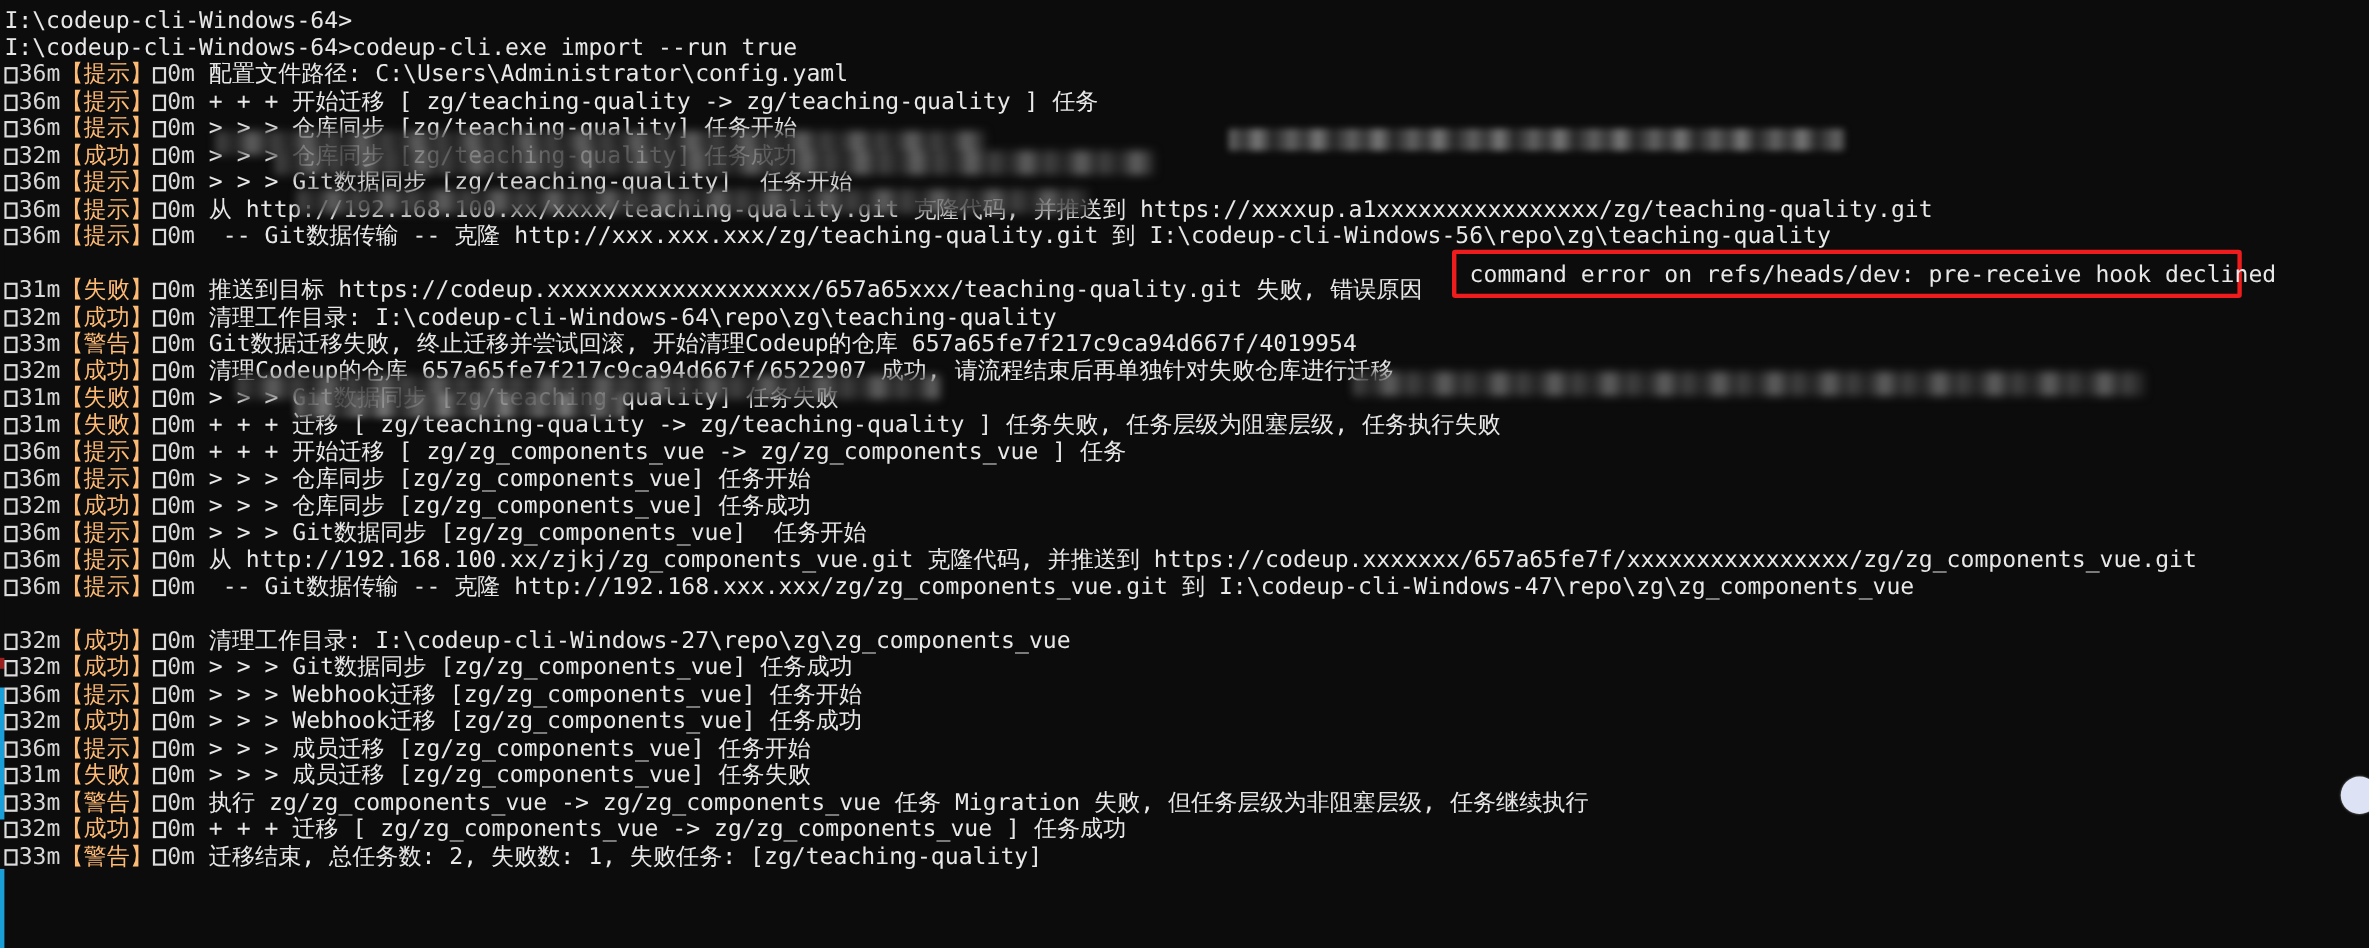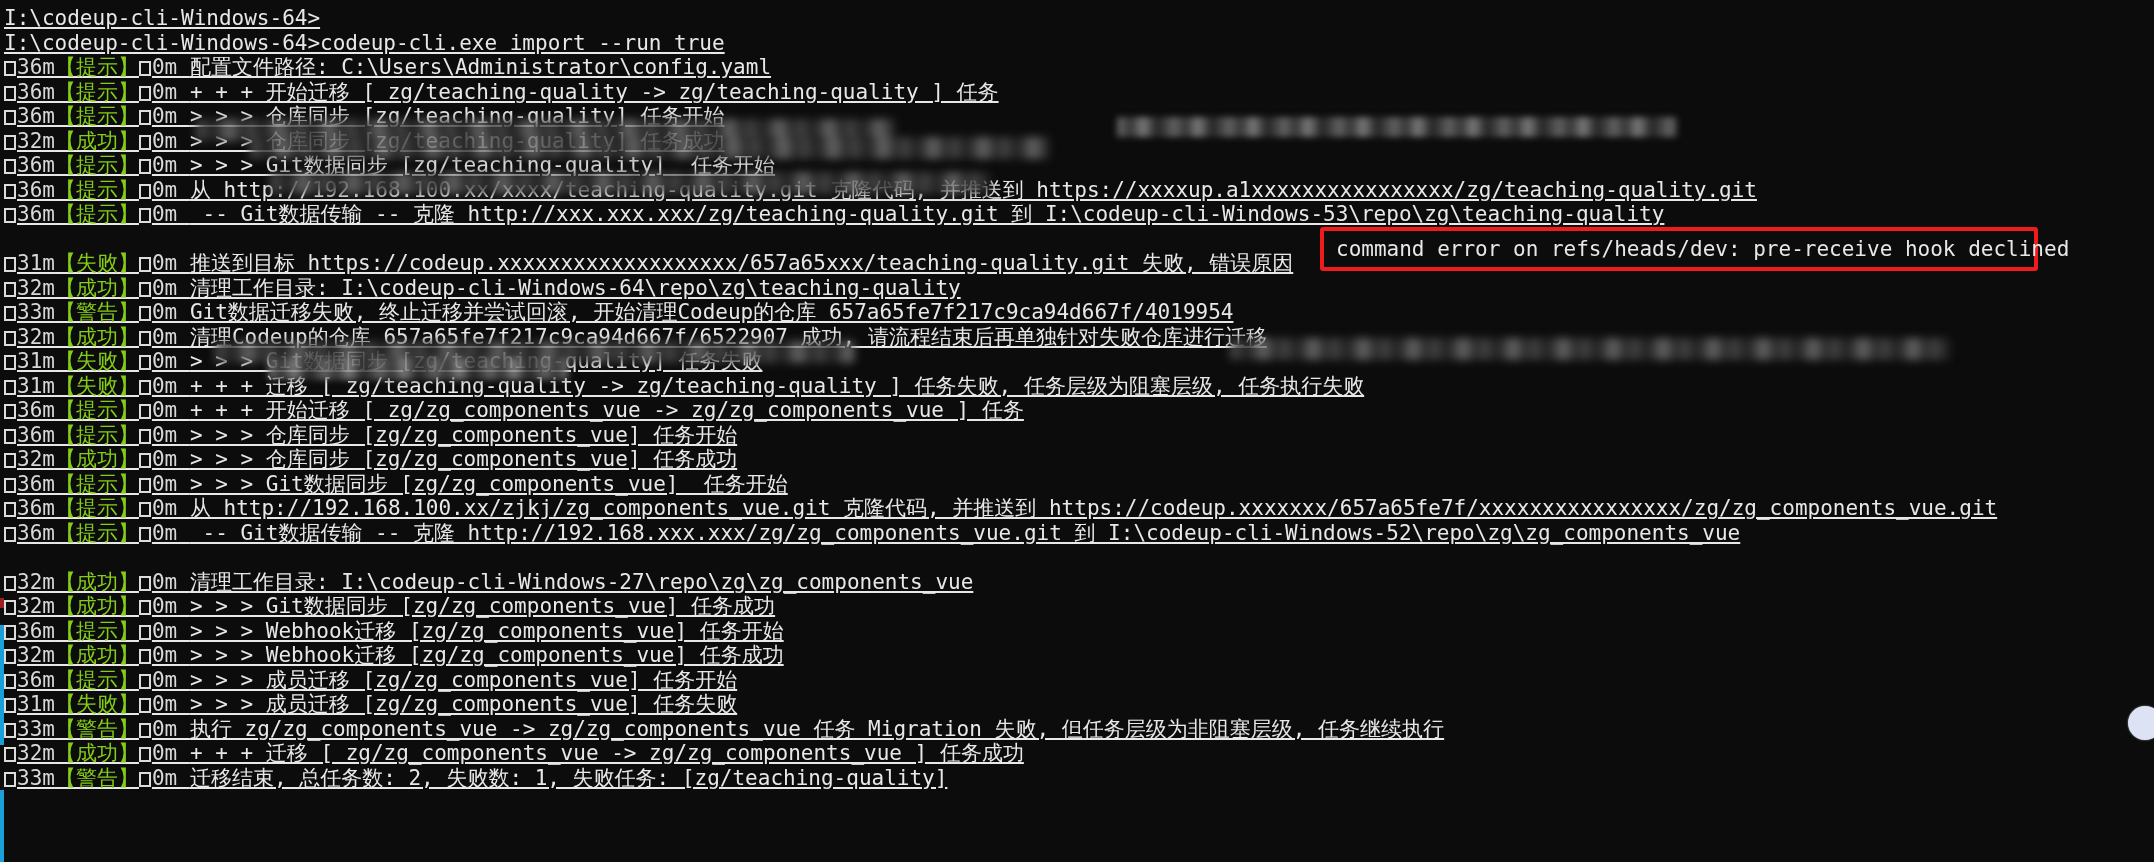--- a/index.html
+++ b/index.html
@@ -39,38 +39,37 @@
   }
 
   .line {
     height: 24.5px;
     line-height: 24.5px;
     white-space: pre;
     font-size: 21px;
     color: #e8e8e8;
     letter-spacing: 0px;
     position: relative;
-    text-decoration: underline;
   }
   .line.blank { color: transparent; }
 
   
   .esc {
     color: #d8d8d8;
   }
   .esc .box {
     display: inline-block;
     width: 12px;
     height: 15px;
     border: 2px solid #dcdcdc;
     box-sizing: border-box;
     vertical-align: -2px;
     margin-right: 1px;
   }
-  .tag { color: #84cc16; }
+  .tag { color: #fdba74; }
 
   
   .redact {
     position: absolute;
     pointer-events: none;
     background:
       repeating-linear-gradient(90deg,
         rgba(120,120,120,0.85) 0px,
         rgba(60,60,60,0.85) 14px,
         rgba(150,150,150,0.8) 26px,
@@ -131,34 +130,34 @@
 
   <div id="lines-container">
       <div class="line"><span>I:\codeup-cli-Windows-64&gt;</span></div>
       <div class="line"><span>I:\codeup-cli-Windows-64&gt;codeup-cli.exe import --run true</span></div>
       <div class="line"><span class="esc"><span class="box"></span>36m<span class="tag">【提示】</span><span class="box"></span>0m </span><span>配置文件路径: C:\Users\Administrator\config.yaml</span></div>
       <div class="line"><span class="esc"><span class="box"></span>36m<span class="tag">【提示】</span><span class="box"></span>0m </span><span>+ + + 开始迁移 [ zg/teaching-quality -&gt; zg/teaching-quality ] 任务</span></div>
       <div class="line"><span class="esc"><span class="box"></span>36m<span class="tag">【提示】</span><span class="box"></span>0m </span><span>&gt; &gt; &gt; 仓库同步 [zg/teaching-quality] 任务开始</span></div>
       <div class="line"><span class="esc"><span class="box"></span>32m<span class="tag">【成功】</span><span class="box"></span>0m </span><span>&gt; &gt; &gt; 仓库同步 [zg/teaching-quality] 任务成功</span></div>
       <div class="line"><span class="esc"><span class="box"></span>36m<span class="tag">【提示】</span><span class="box"></span>0m </span><span>&gt; &gt; &gt; Git数据同步 [zg/teaching-quality]  任务开始</span></div>
       <div class="line"><span class="esc"><span class="box"></span>36m<span class="tag">【提示】</span><span class="box"></span>0m </span><span>从 http://192.168.100.xx/xxxx/teaching-quality.git 克隆代码, 并推送到 https://xxxxup.a1xxxxxxxxxxxxxxxx/zg/teaching-quality.git</span></div>
-      <div class="line"><span class="esc"><span class="box"></span>36m<span class="tag">【提示】</span><span class="box"></span>0m </span><span> -- Git数据传输 -- 克隆 http://xxx.xxx.xxx/zg/teaching-quality.git 到 I:\codeup-cli-Windows-53\repo\zg\teaching-quality</span></div>
+      <div class="line"><span class="esc"><span class="box"></span>36m<span class="tag">【提示】</span><span class="box"></span>0m </span><span> -- Git数据传输 -- 克隆 http://xxx.xxx.xxx/zg/teaching-quality.git 到 I:\codeup-cli-Windows-56\repo\zg\teaching-quality</span></div>
       <div class="line blank"><span></span></div>
       <div class="line"><span class="esc"><span class="box"></span>31m<span class="tag">【失败】</span><span class="box"></span>0m </span><span>推送到目标 https://codeup.xxxxxxxxxxxxxxxxxxx/657a65xxx/teaching-quality.git 失败, 错误原因</span></div>
       <div class="line"><span class="esc"><span class="box"></span>32m<span class="tag">【成功】</span><span class="box"></span>0m </span><span>清理工作目录: I:\codeup-cli-Windows-64\repo\zg\teaching-quality</span></div>
       <div class="line"><span class="esc"><span class="box"></span>33m<span class="tag">【警告】</span><span class="box"></span>0m </span><span>Git数据迁移失败, 终止迁移并尝试回滚, 开始清理Codeup的仓库 657a65fe7f217c9ca94d667f/4019954</span></div>
       <div class="line"><span class="esc"><span class="box"></span>32m<span class="tag">【成功】</span><span class="box"></span>0m </span><span>清理Codeup的仓库 657a65fe7f217c9ca94d667f/6522907 成功, 请流程结束后再单独针对失败仓库进行迁移</span></div>
       <div class="line"><span class="esc"><span class="box"></span>31m<span class="tag">【失败】</span><span class="box"></span>0m </span><span>&gt; &gt; &gt; Git数据同步 [zg/teaching-quality] 任务失败</span></div>
       <div class="line"><span class="esc"><span class="box"></span>31m<span class="tag">【失败】</span><span class="box"></span>0m </span><span>+ + + 迁移 [ zg/teaching-quality -&gt; zg/teaching-quality ] 任务失败, 任务层级为阻塞层级, 任务执行失败</span></div>
       <div class="line"><span class="esc"><span class="box"></span>36m<span class="tag">【提示】</span><span class="box"></span>0m </span><span>+ + + 开始迁移 [ zg/zg_components_vue -&gt; zg/zg_components_vue ] 任务</span></div>
       <div class="line"><span class="esc"><span class="box"></span>36m<span class="tag">【提示】</span><span class="box"></span>0m </span><span>&gt; &gt; &gt; 仓库同步 [zg/zg_components_vue] 任务开始</span></div>
       <div class="line"><span class="esc"><span class="box"></span>32m<span class="tag">【成功】</span><span class="box"></span>0m </span><span>&gt; &gt; &gt; 仓库同步 [zg/zg_components_vue] 任务成功</span></div>
       <div class="line"><span class="esc"><span class="box"></span>36m<span class="tag">【提示】</span><span class="box"></span>0m </span><span>&gt; &gt; &gt; Git数据同步 [zg/zg_components_vue]  任务开始</span></div>
       <div class="line"><span class="esc"><span class="box"></span>36m<span class="tag">【提示】</span><span class="box"></span>0m </span><span>从 http://192.168.100.xx/zjkj/zg_components_vue.git 克隆代码, 并推送到 https://codeup.xxxxxxx/657a65fe7f/xxxxxxxxxxxxxxxx/zg/zg_components_vue.git</span></div>
-      <div class="line"><span class="esc"><span class="box"></span>36m<span class="tag">【提示】</span><span class="box"></span>0m </span><span> -- Git数据传输 -- 克隆 http://192.168.xxx.xxx/zg/zg_components_vue.git 到 I:\codeup-cli-Windows-52\repo\zg\zg_components_vue</span></div>
+      <div class="line"><span class="esc"><span class="box"></span>36m<span class="tag">【提示】</span><span class="box"></span>0m </span><span> -- Git数据传输 -- 克隆 http://192.168.xxx.xxx/zg/zg_components_vue.git 到 I:\codeup-cli-Windows-47\repo\zg\zg_components_vue</span></div>
       <div class="line blank"><span></span></div>
       <div class="line"><span class="esc"><span class="box"></span>32m<span class="tag">【成功】</span><span class="box"></span>0m </span><span>清理工作目录: I:\codeup-cli-Windows-27\repo\zg\zg_components_vue</span></div>
       <div class="line"><span class="esc"><span class="box"></span>32m<span class="tag">【成功】</span><span class="box"></span>0m </span><span>&gt; &gt; &gt; Git数据同步 [zg/zg_components_vue] 任务成功</span></div>
       <div class="line"><span class="esc"><span class="box"></span>36m<span class="tag">【提示】</span><span class="box"></span>0m </span><span>&gt; &gt; &gt; Webhook迁移 [zg/zg_components_vue] 任务开始</span></div>
       <div class="line"><span class="esc"><span class="box"></span>32m<span class="tag">【成功】</span><span class="box"></span>0m </span><span>&gt; &gt; &gt; Webhook迁移 [zg/zg_components_vue] 任务成功</span></div>
       <div class="line"><span class="esc"><span class="box"></span>36m<span class="tag">【提示】</span><span class="box"></span>0m </span><span>&gt; &gt; &gt; 成员迁移 [zg/zg_components_vue] 任务开始</span></div>
       <div class="line"><span class="esc"><span class="box"></span>31m<span class="tag">【失败】</span><span class="box"></span>0m </span><span>&gt; &gt; &gt; 成员迁移 [zg/zg_components_vue] 任务失败</span></div>
       <div class="line"><span class="esc"><span class="box"></span>33m<span class="tag">【警告】</span><span class="box"></span>0m </span><span>执行 zg/zg_components_vue -&gt; zg/zg_components_vue 任务 Migration 失败, 但任务层级为非阻塞层级, 任务继续执行</span></div>
       <div class="line"><span class="esc"><span class="box"></span>32m<span class="tag">【成功】</span><span class="box"></span>0m </span><span>+ + + 迁移 [ zg/zg_components_vue -&gt; zg/zg_components_vue ] 任务成功</span></div>
       <div class="line"><span class="esc"><span class="box"></span>33m<span class="tag">【警告】</span><span class="box"></span>0m </span><span>迁移结束, 总任务数: 2, 失败数: 1, 失败任务: [zg/teaching-quality]</span></div>

